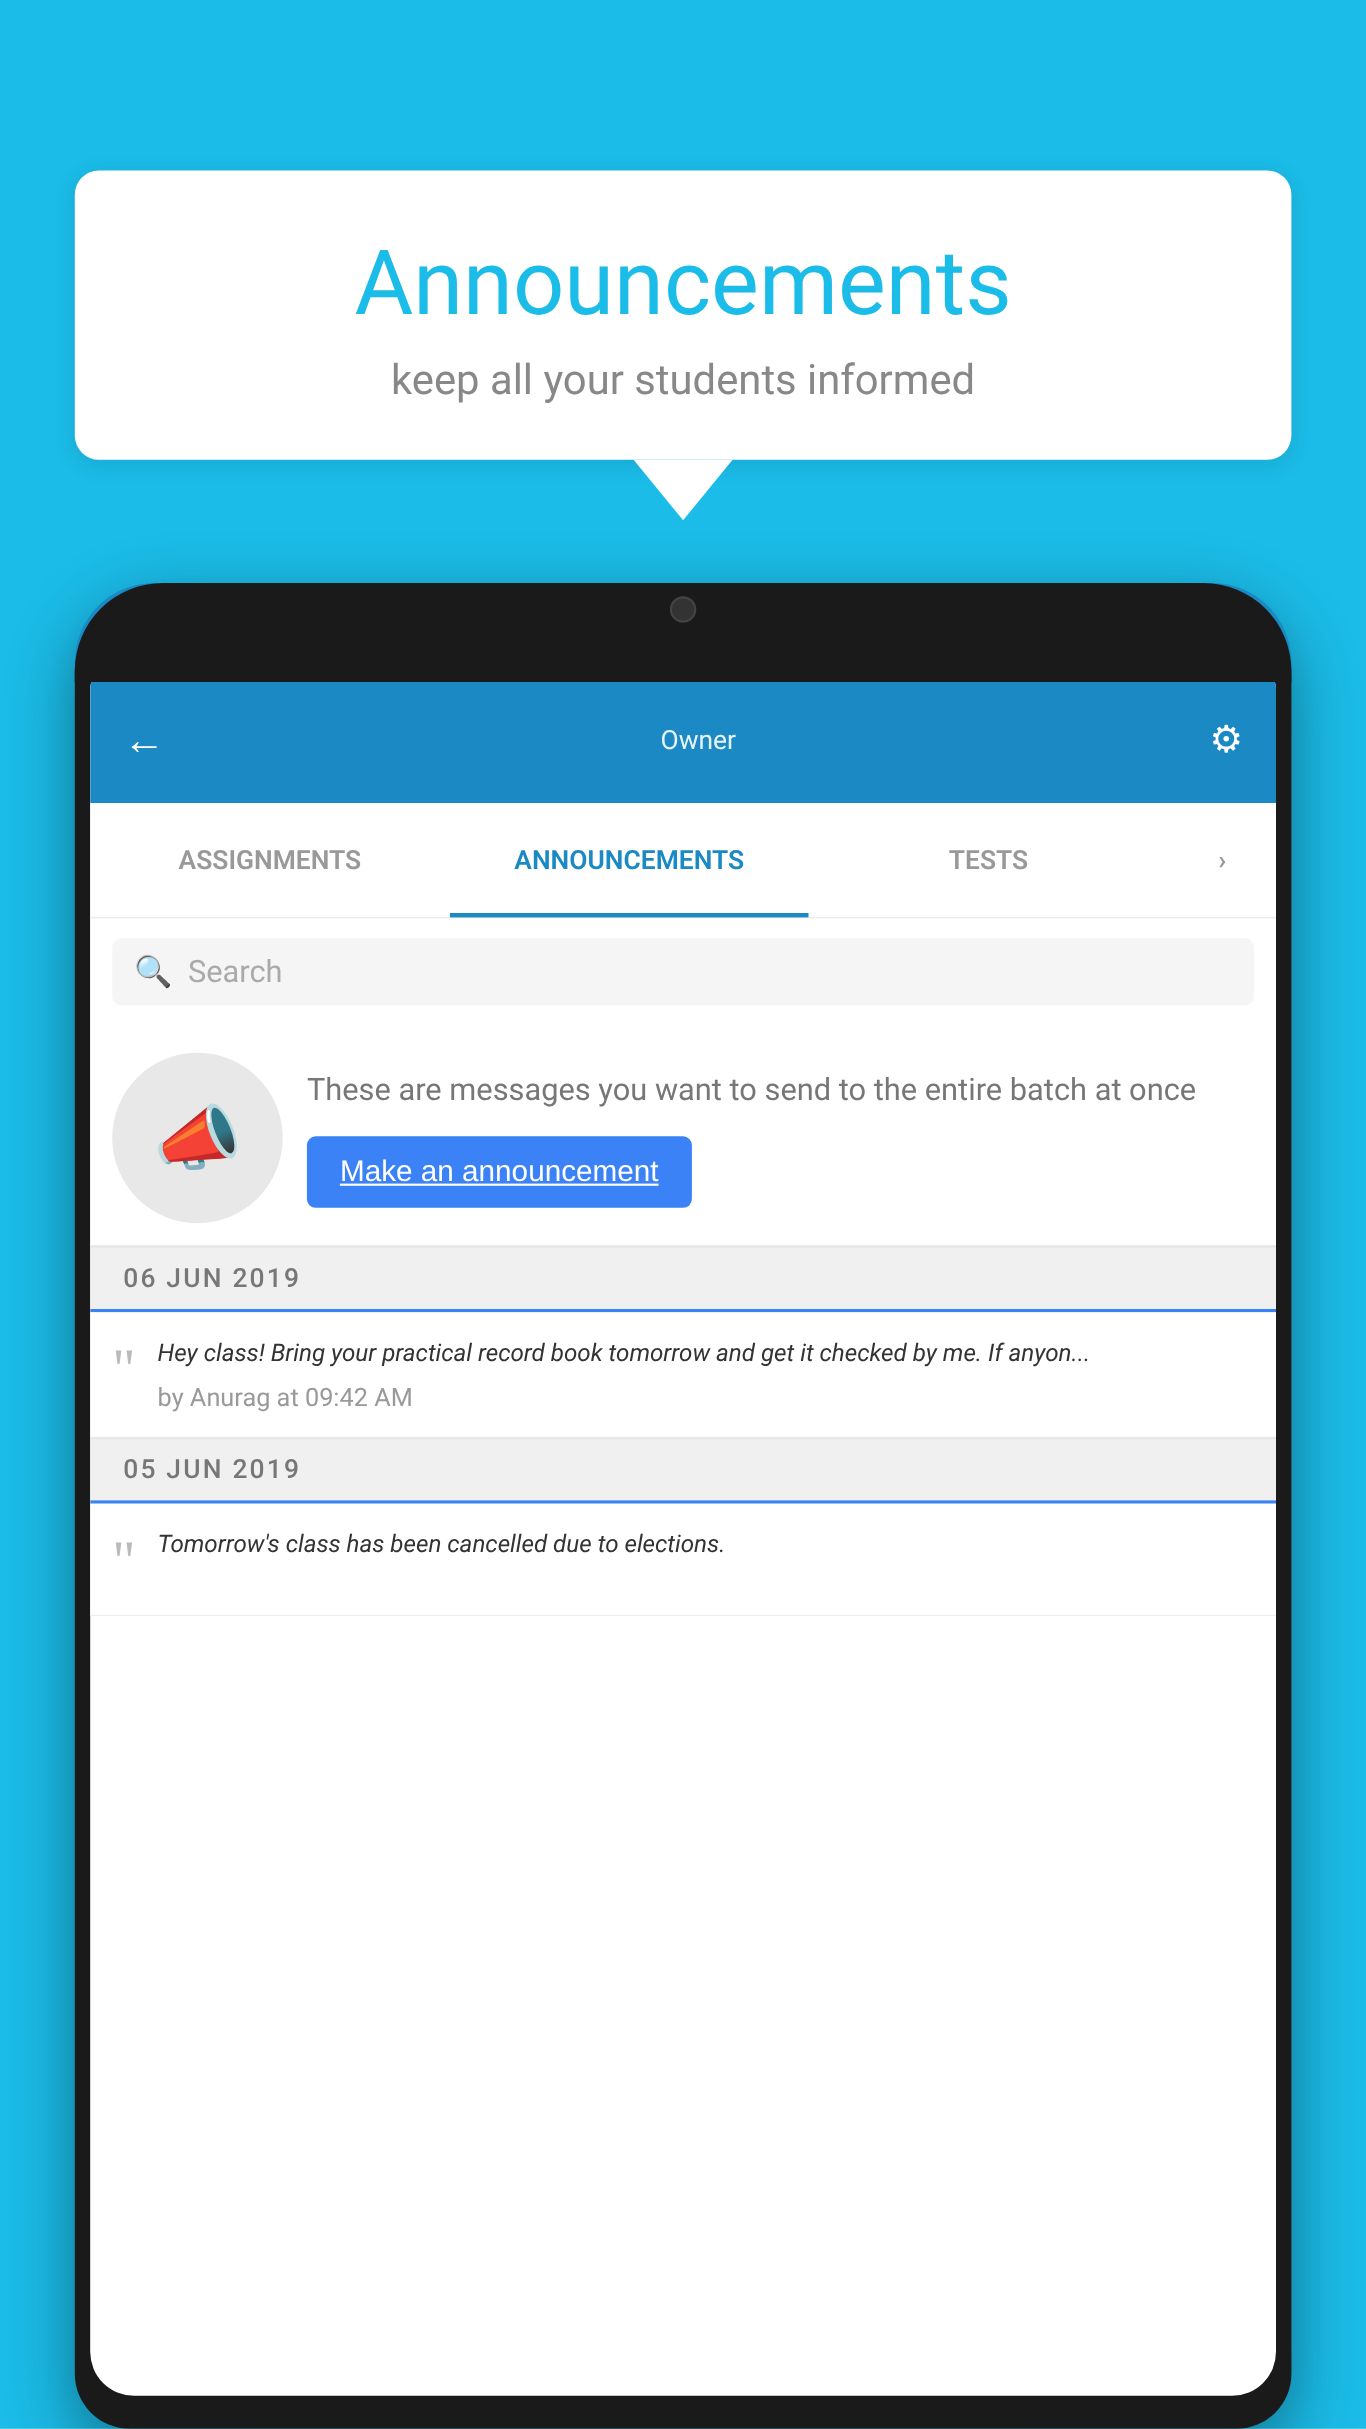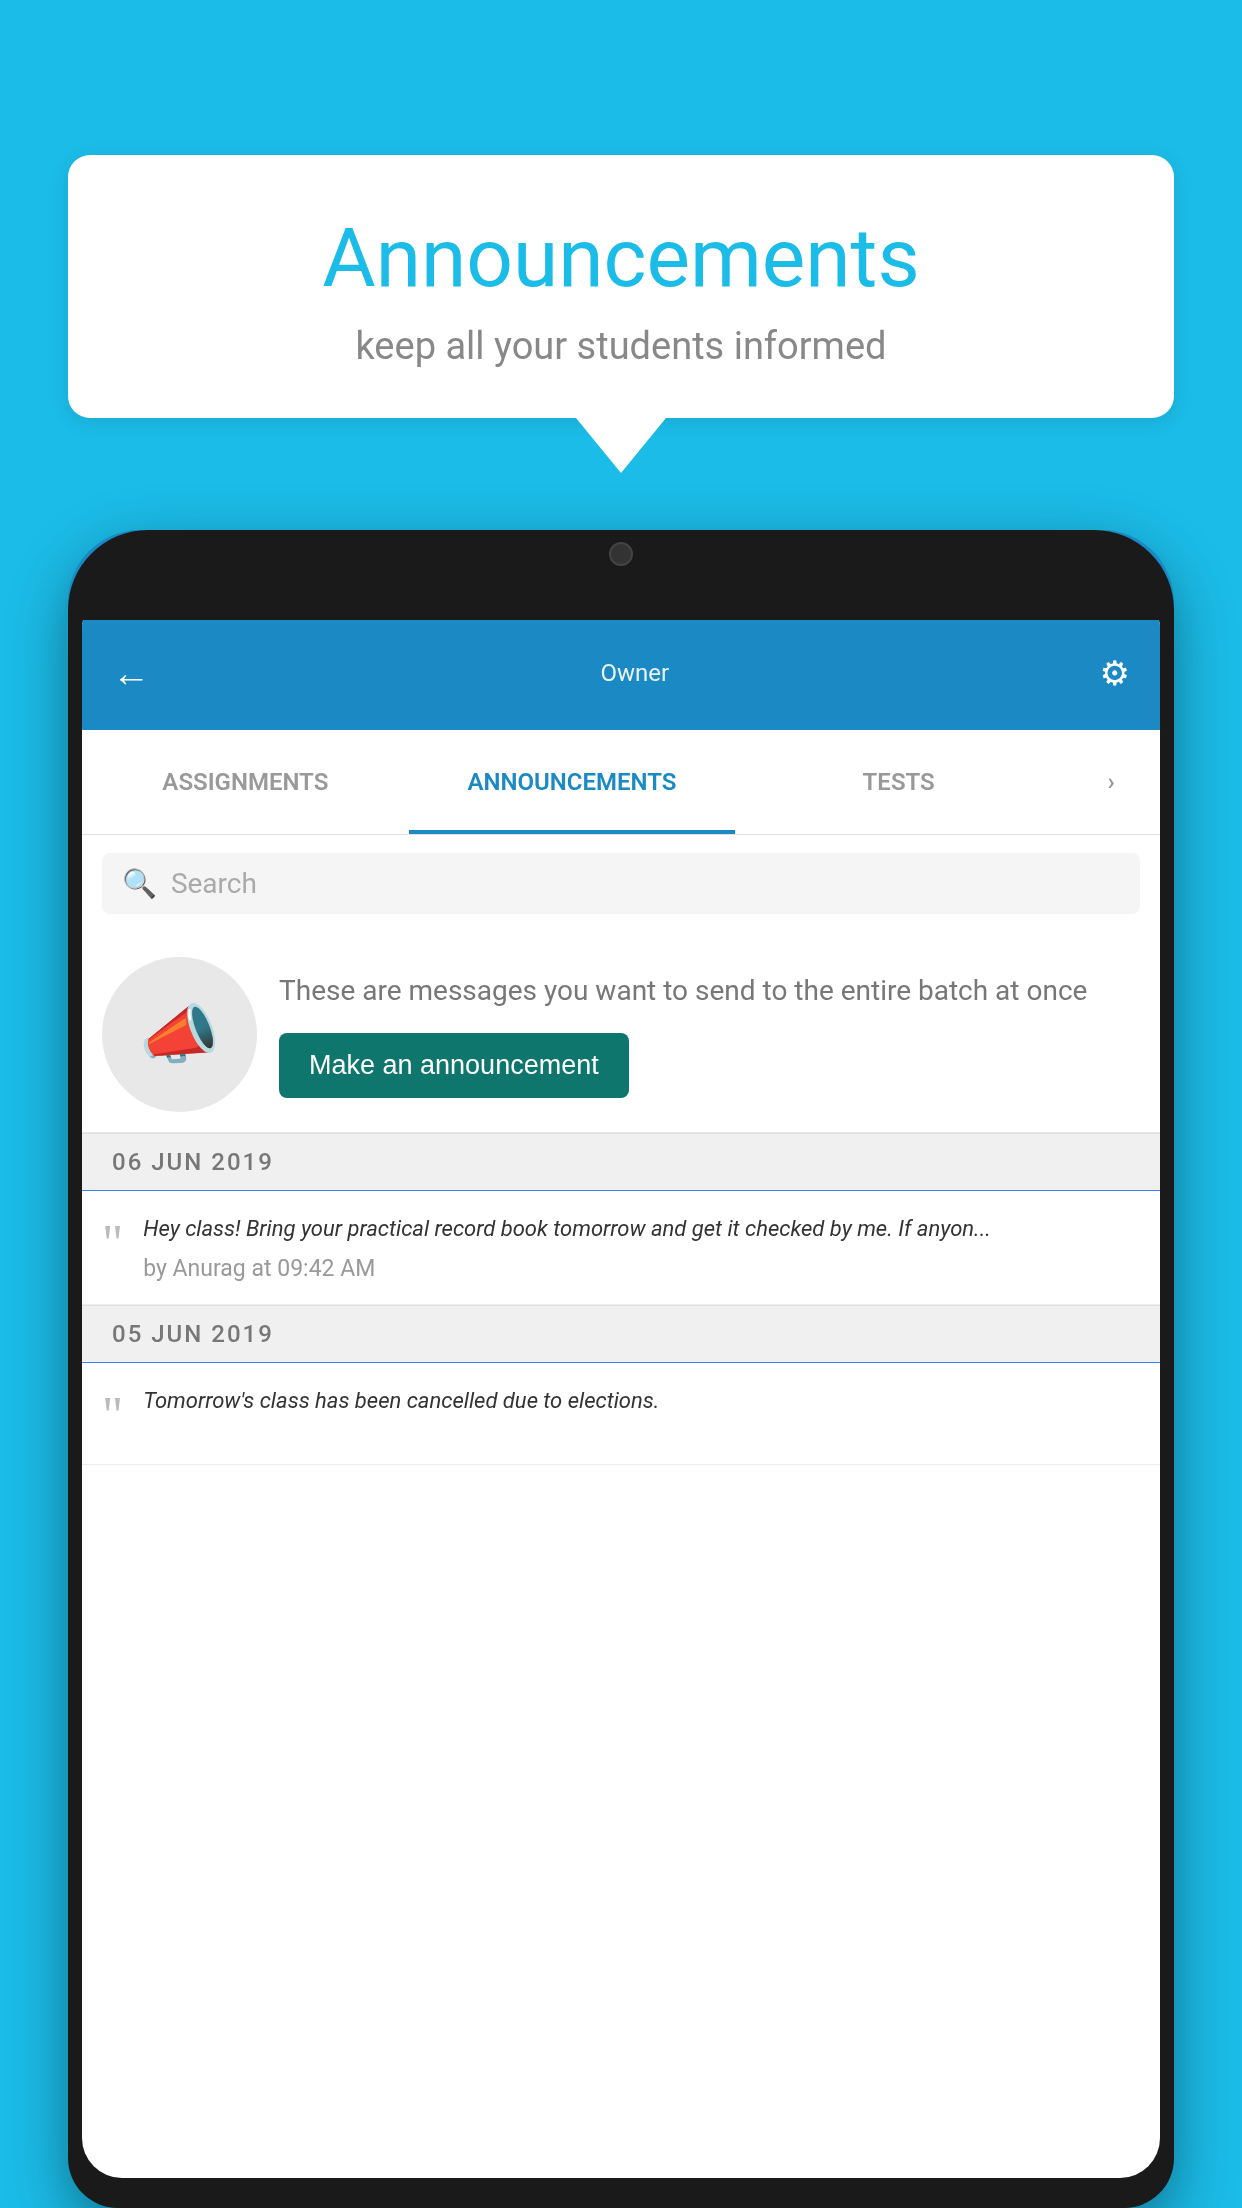--- a/index.html
+++ b/index.html
@@ -274,40 +274,41 @@
     }
 
     .promo-description {
       color: #777;
       font-size: 28px;
       line-height: 1.45;
       margin-bottom: 22px;
     }
 
     .make-announcement-btn {
-      background: #0f766e;
+      background: #3b82f6;
       color: white;
       border: none;
       border-radius: 8px;
       padding: 17px 30px;
       font-size: 27px;
       font-weight: 500;
       cursor: pointer;
       display: inline-block;
+      text-decoration: underline;
     }
 
     
     .date-divider {
       background: #f0f0f0;
       padding: 14px 30px;
       color: #777;
       font-size: 24px;
       font-weight: 500;
       letter-spacing: 2px;
-      border-bottom: 1px solid #3b82f6;
+      border-bottom: 3px solid #3b82f6;
       border-top: 1px solid #e0e0e0;
     }
 
     
     .announcement-item {
       padding: 22px 20px;
       display: flex;
       align-items: flex-start;
       gap: 20px;
       background: white;

